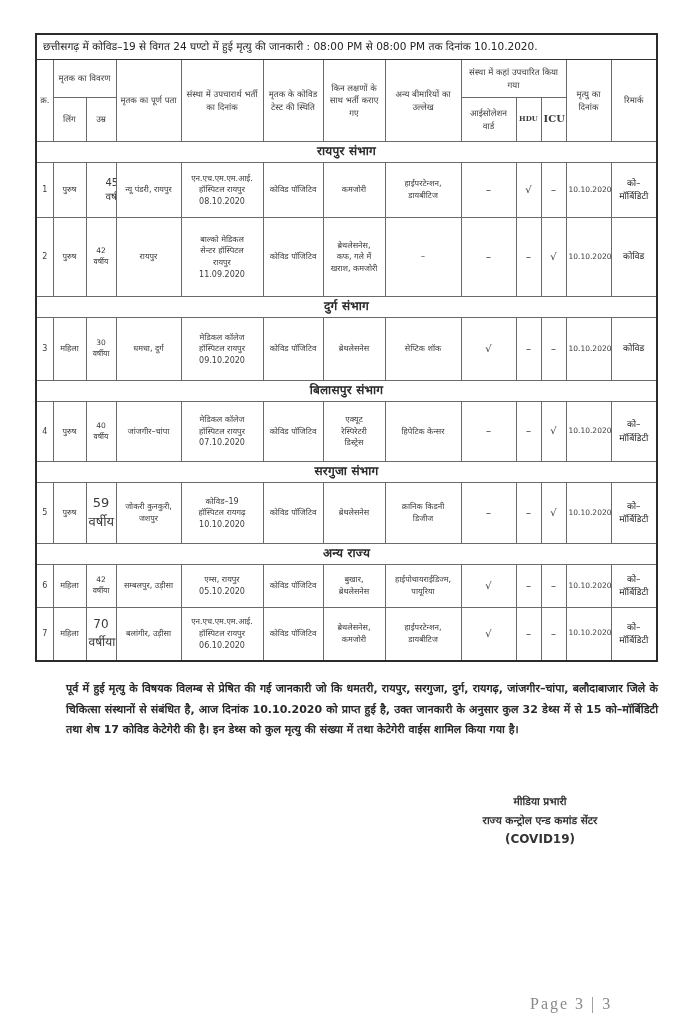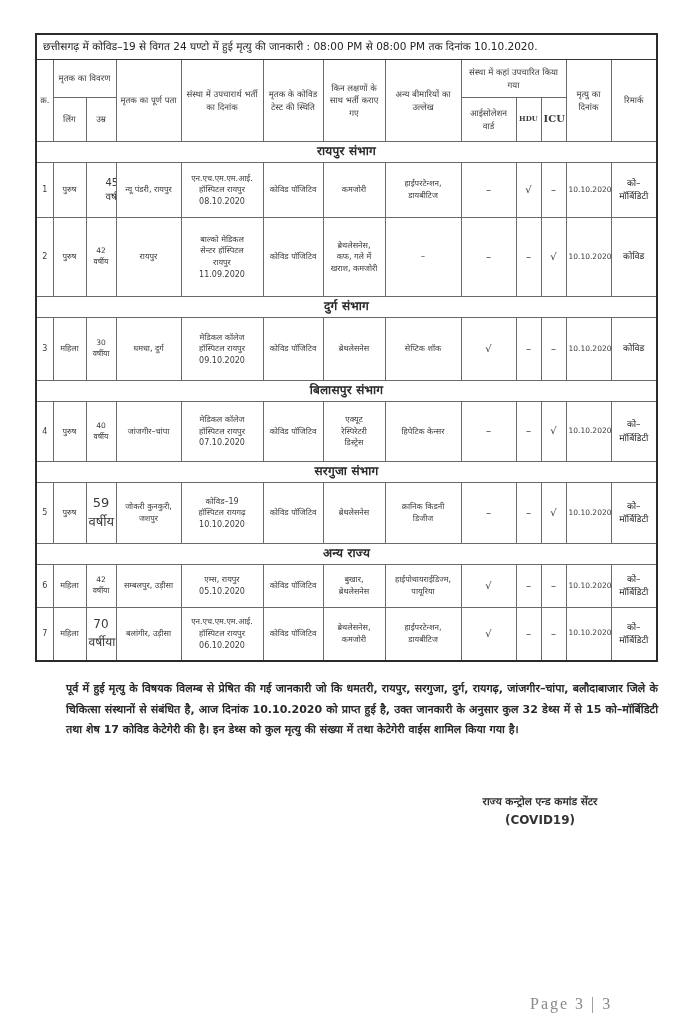--- a/index.html
+++ b/index.html
@@ -280,18 +280,19 @@
           <td class="c mark">–</td>
           <td class="c" style="font-size: 7.5px;">10.10.2020</td>
           <td class="remark">को–मॉर्बिडिटी</td>
         </tr>
       </tbody>
   </table>
 
   <div class="para">पूर्व में हुई मृत्यु के विषयक विलम्ब से प्रेषित की गई जानकारी जो कि धमतरी, रायपुर, सरगुजा, दुर्ग, रायगढ़, जांजगीर–चांपा, बलौदाबाजार जिले के चिकित्सा संस्थानों से संबंधित है, आज दिनांक 10.10.2020 को प्राप्त हुई है, उक्त जानकारी के अनुसार कुल 32 डेथ्स में से 15 को–मॉर्बिडिटी तथा शेष 17 कोविड केटेगेरी की है। इन डेथ्स को कुल मृत्यु की संख्या में तथा केटेगेरी वाईस शामिल किया गया है।</div>
 
   <div class="sign">
+    <div>मीडिया प्रभारी</div>
     <div>राज्य कन्ट्रोल एन्ड कमांड सेंटर</div>
     <div class="covid">(COVID19)</div>
   </div>
 
   <div class="footer">Page 3 | 3</div>
 </div>
 
 </body></html>

